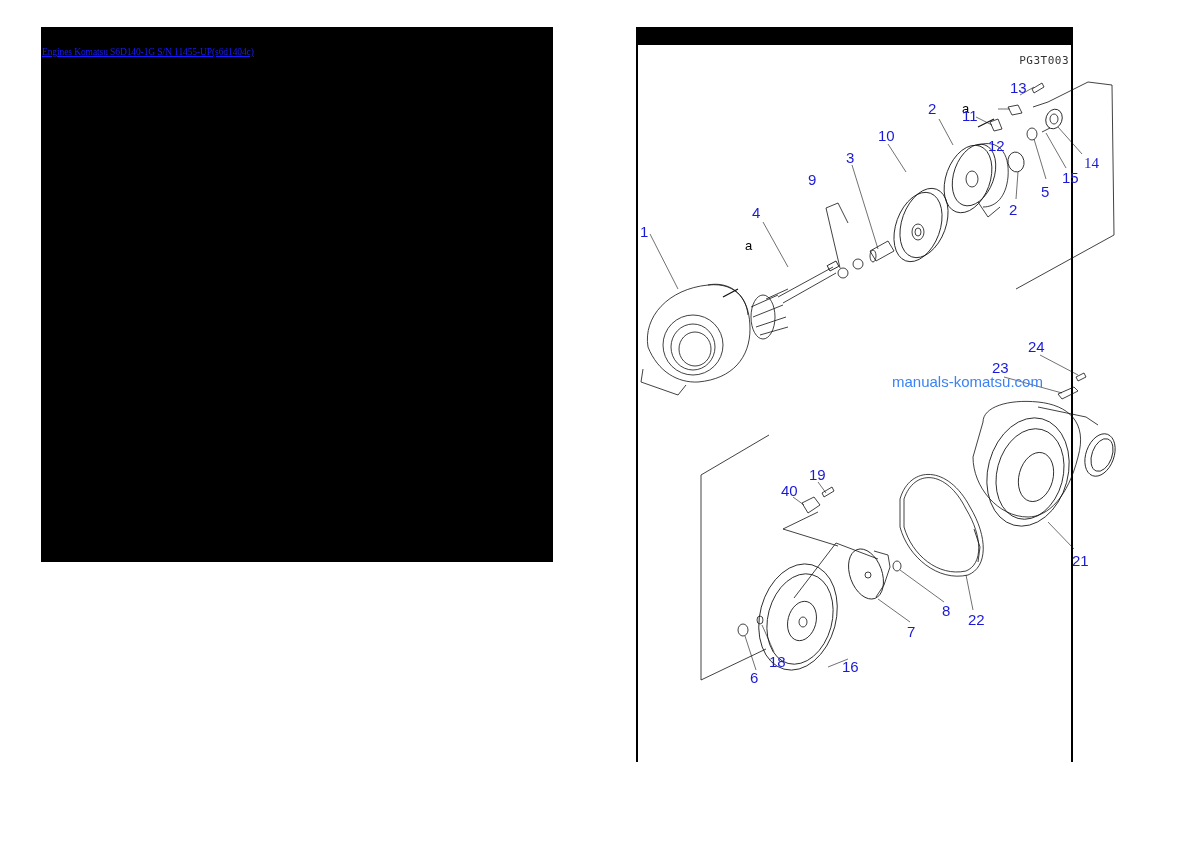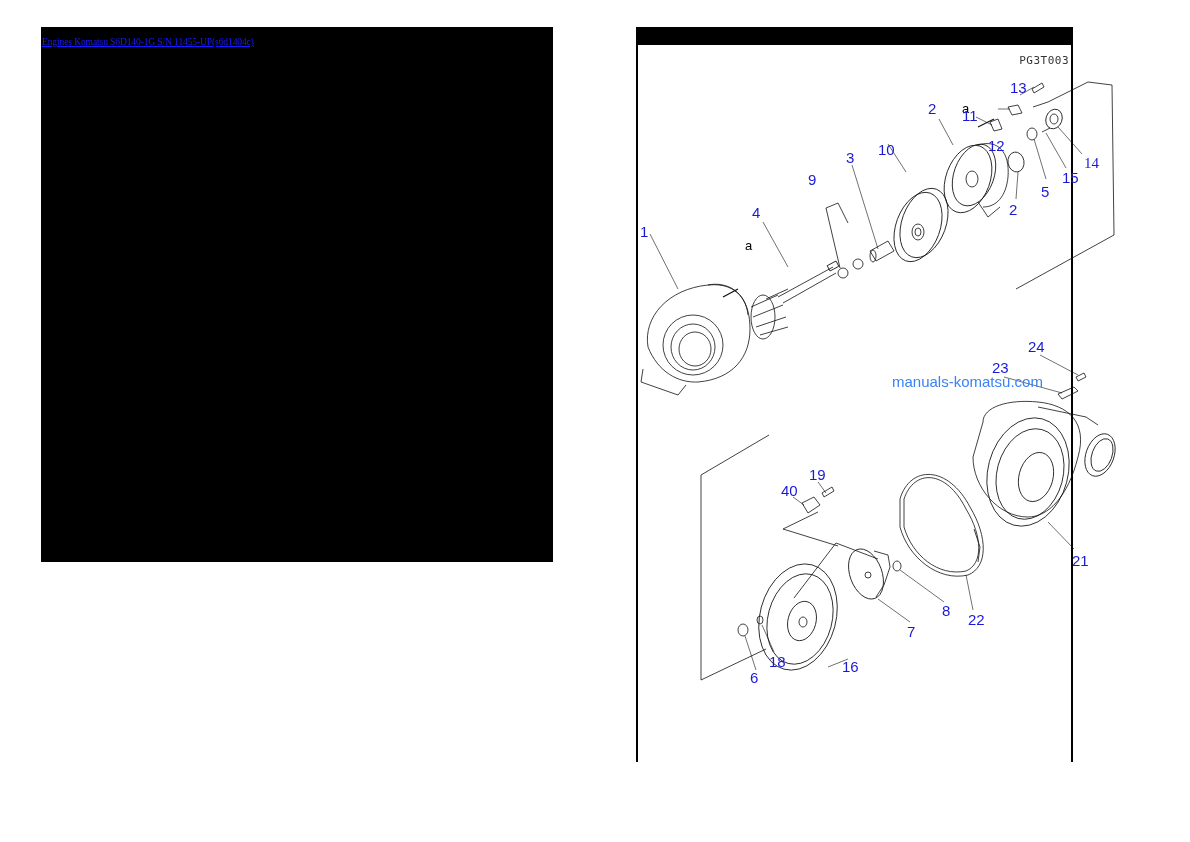--- a/index.html
+++ b/index.html
@@ -1,19 +1,19 @@
 <!DOCTYPE html>
 <html><head>
   <meta charset="utf-8">
   <style>
     html, body { margin:0; padding:0; background:#ffffff; }
     body { width:1190px; height:842px; position:relative; overflow:hidden; font-family:"Liberation Sans", sans-serif; }
 
     .left-panel { position:absolute; left:41px; top:27px; width:512px; height:535px; background:#000000; }
-    .doc-link { position:absolute; left:1px; top:10px; font-family:"Liberation Serif", serif; font-size:9.5px; color:#1a1aff; text-decoration:underline; white-space:nowrap; letter-spacing:-0.1px; cursor:pointer; }
+    .doc-link { position:absolute; left:1px; top:20px; font-family:"Liberation Serif", serif; font-size:9.5px; color:#1a1aff; text-decoration:underline; white-space:nowrap; letter-spacing:-0.1px; cursor:pointer; }
 
     .diagram-frame { position:absolute; left:636px; top:27px; width:437px; height:735px; background:#ffffff; border-left:2px solid #000; border-right:2px solid #000; box-sizing:border-box; }
     .diagram-header { position:absolute; left:0; top:0; right:0; height:18px; background:#000; }
     .diagram-code { position:absolute; right:2px; top:27px; font-family:"DejaVu Sans Mono", monospace; font-size:11px; color:#333; letter-spacing:0.5px; }
     .watermark { position:absolute; left:254px; top:346px; font-family:"Liberation Sans", sans-serif; font-size:15px; color:#3b82f6; }
 
     svg.parts { position:absolute; left:0; top:0; }
     .callout { position:absolute; font-family:"Liberation Sans", sans-serif; font-size:15px; color:#1a1ad6; line-height:1; cursor:pointer; }
     .ref-a { position:absolute; font-family:"Liberation Sans", sans-serif; font-size:13px; color:#000; line-height:1; }
   </style>
@@ -173,21 +173,21 @@
   <div id="callouts">
       <div class="callout" style="left: 2px; top: 197px;">1</div>
       <div class="callout" style="left: 290px; top: 74px;">2</div>
       <div class="callout" style="left: 208px; top: 123px;">3</div>
       <div class="callout" style="left: 114px; top: 178px;">4</div>
       <div class="callout" style="left: 403px; top: 157px;">5</div>
       <div class="callout" style="left: 112px; top: 643px;">6</div>
       <div class="callout" style="left: 269px; top: 597px;">7</div>
       <div class="callout" style="left: 304px; top: 576px;">8</div>
       <div class="callout" style="left: 170px; top: 145px;">9</div>
-      <div class="callout" style="left: 240px; top: 115px;">10</div>
+      <div class="callout" style="left: 240px; top: 101px;">10</div>
       <div class="callout" style="left: 324px; top: 81px;">11</div>
       <div class="callout" style="left: 350px; top: 67px; margin-top: 44px;">12</div>
       <div class="callout" style="left: 372px; top: 53px;">13</div>
       <div class="callout" style="left: 446px; top: 129px; font-family: Liberation Serif, serif;">14</div>
       <div class="callout" style="left: 424px; top: 143px;">15</div>
       <div class="callout" style="left: 204px; top: 632px;">16</div>
       <div class="callout" style="left: 371px; top: 175px;">2</div>
       <div class="callout" style="left: 131px; top: 627px;">18</div>
       <div class="callout" style="left: 171px; top: 440px;">19</div>
       <div class="callout" style="left: 143px; top: 456px;">40</div>

